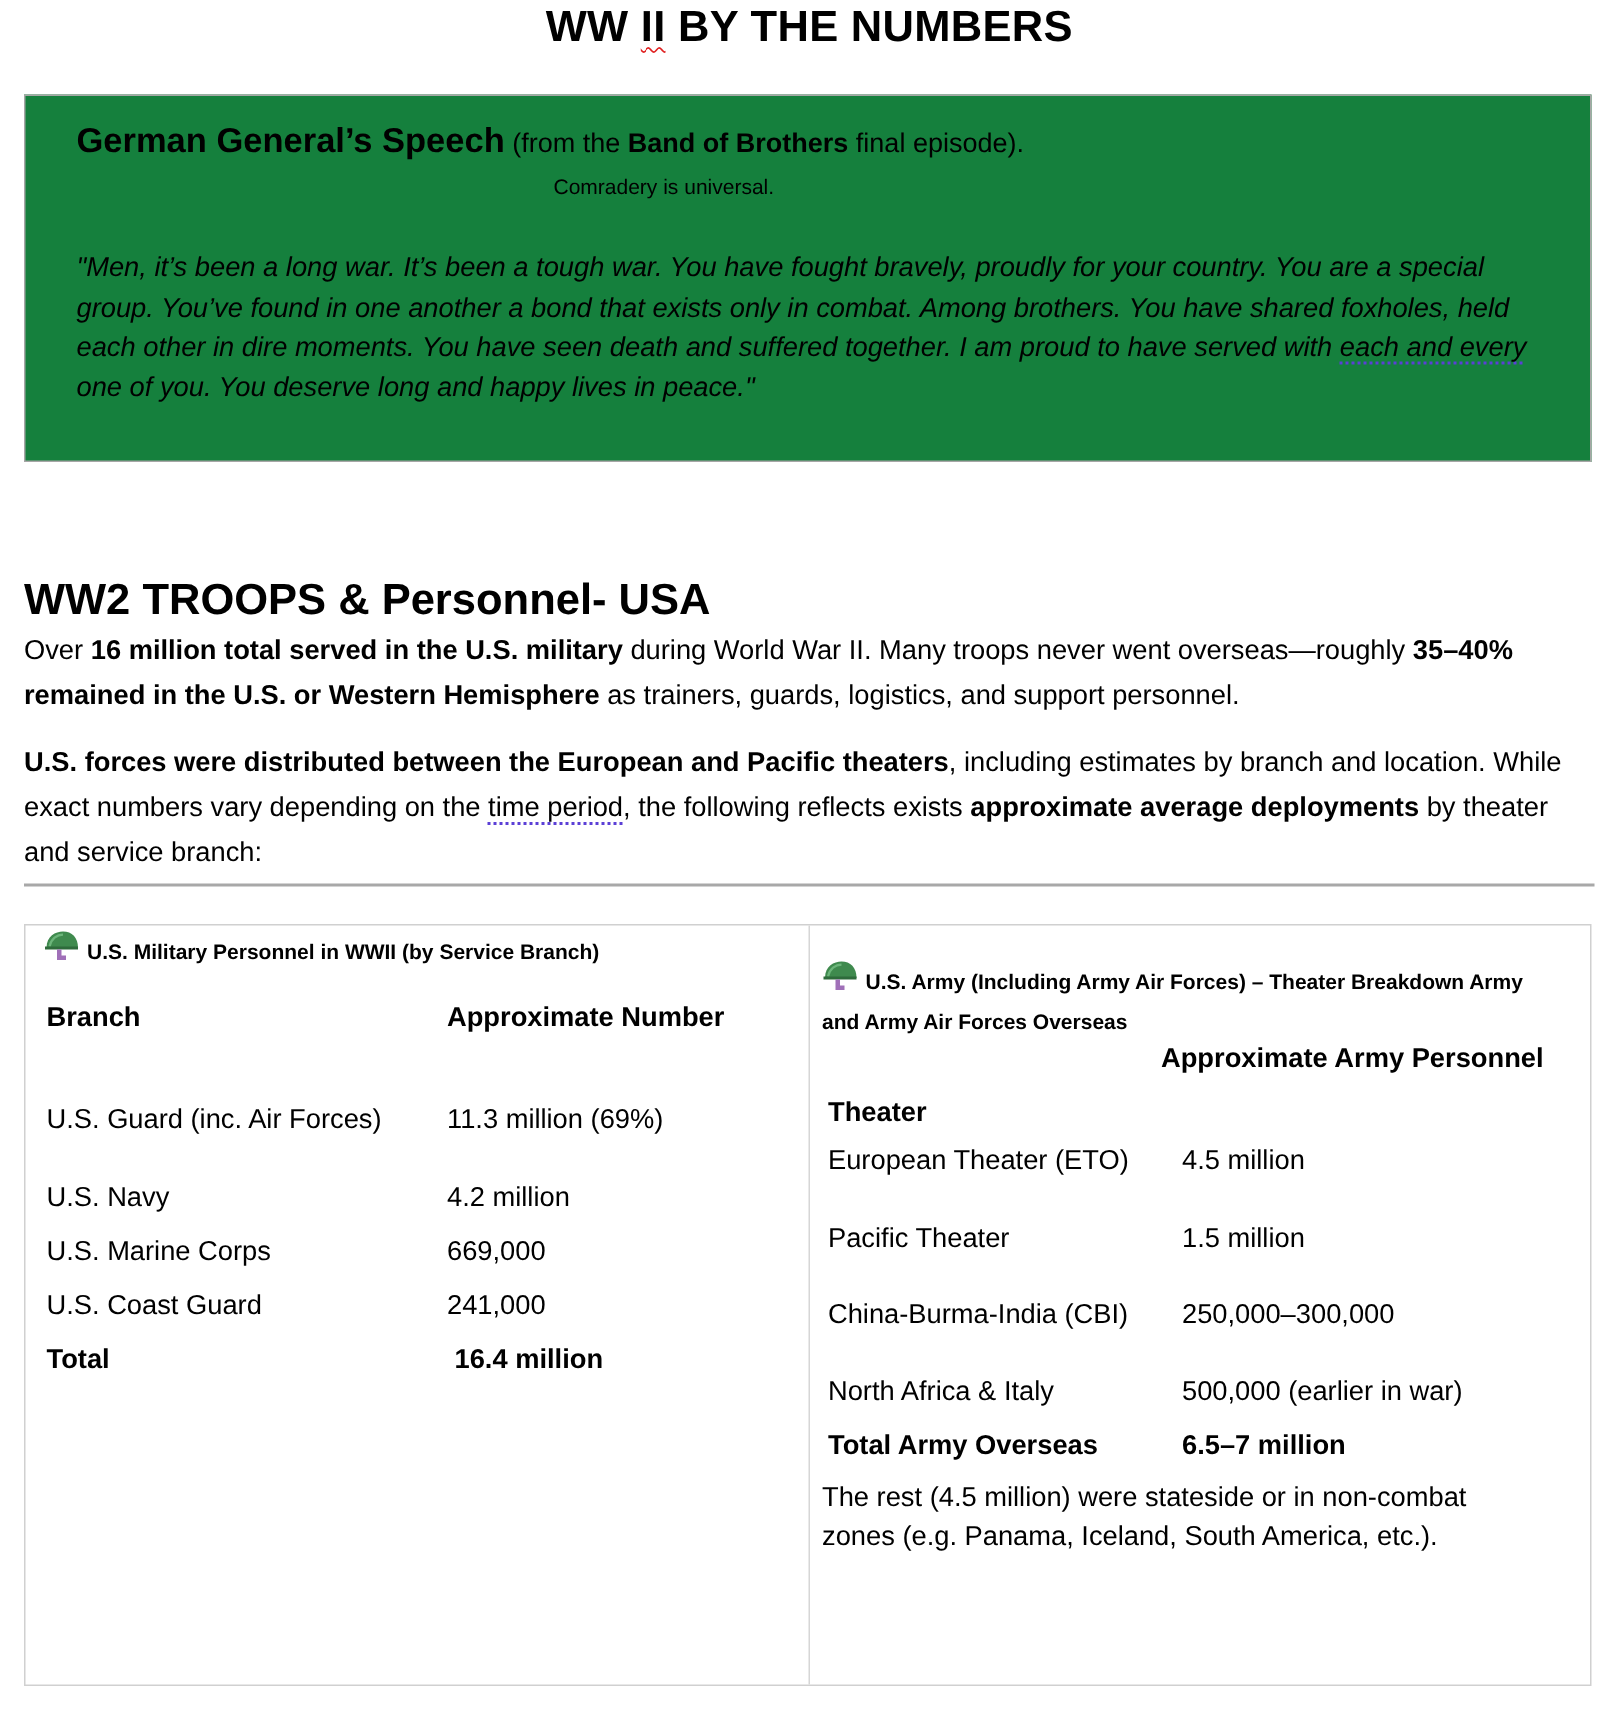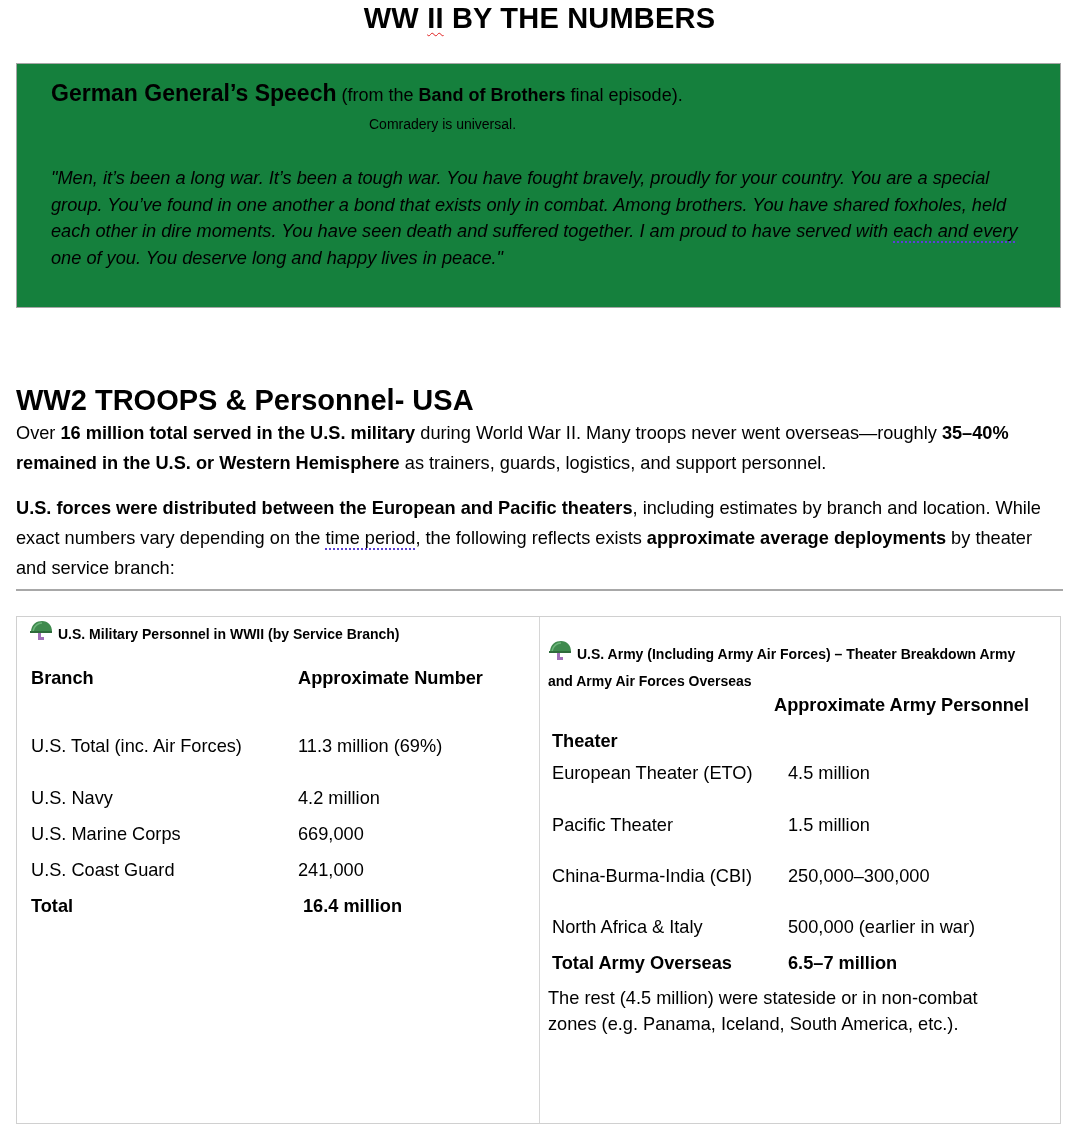--- a/index.html
+++ b/index.html
@@ -109,21 +109,21 @@
         <path d="M4 11 C5 6 9 3 13 3" stroke="#6cb57a" stroke-width="1.5" fill="none"></path>
         <rect x="1" y="11" width="22" height="2" fill="#2e6b3b"></rect>
         <path d="M9 13 L9 20 L15 20 L15 17 L12 17 L12 13 Z" fill="#a070b8"></path>
       </svg><span>U.S. Military Personnel in WWII (by Service   Branch)</span>
     </div>
     <div class="row bold" style="left:14px; top:51px;">
       <span class="c1" style="left:0;">Branch</span>
       <span class="c2" style="left:267px;">Approximate Number</span>
     </div>
     <div class="row" style="left:14px; top:119px;">
-      <span class="c1" style="left:0;">U.S. Total (inc. Air Forces)</span>
+      <span class="c1" style="left:0;">U.S. Guard (inc. Air Forces)</span>
       <span class="c2" style="left:267px;">11.3 million (69%)</span>
     </div>
     <div class="row" style="left:14px; top:171px;">
       <span class="c1" style="left:0;">U.S. Navy</span>
       <span class="c2" style="left:267px;">4.2 million</span>
     </div>
     <div class="row" style="left:14px; top:207px;">
       <span class="c1" style="left:0;">U.S. Marine Corps</span>
       <span class="c2" style="left:267px;">669,000</span>
     </div>

